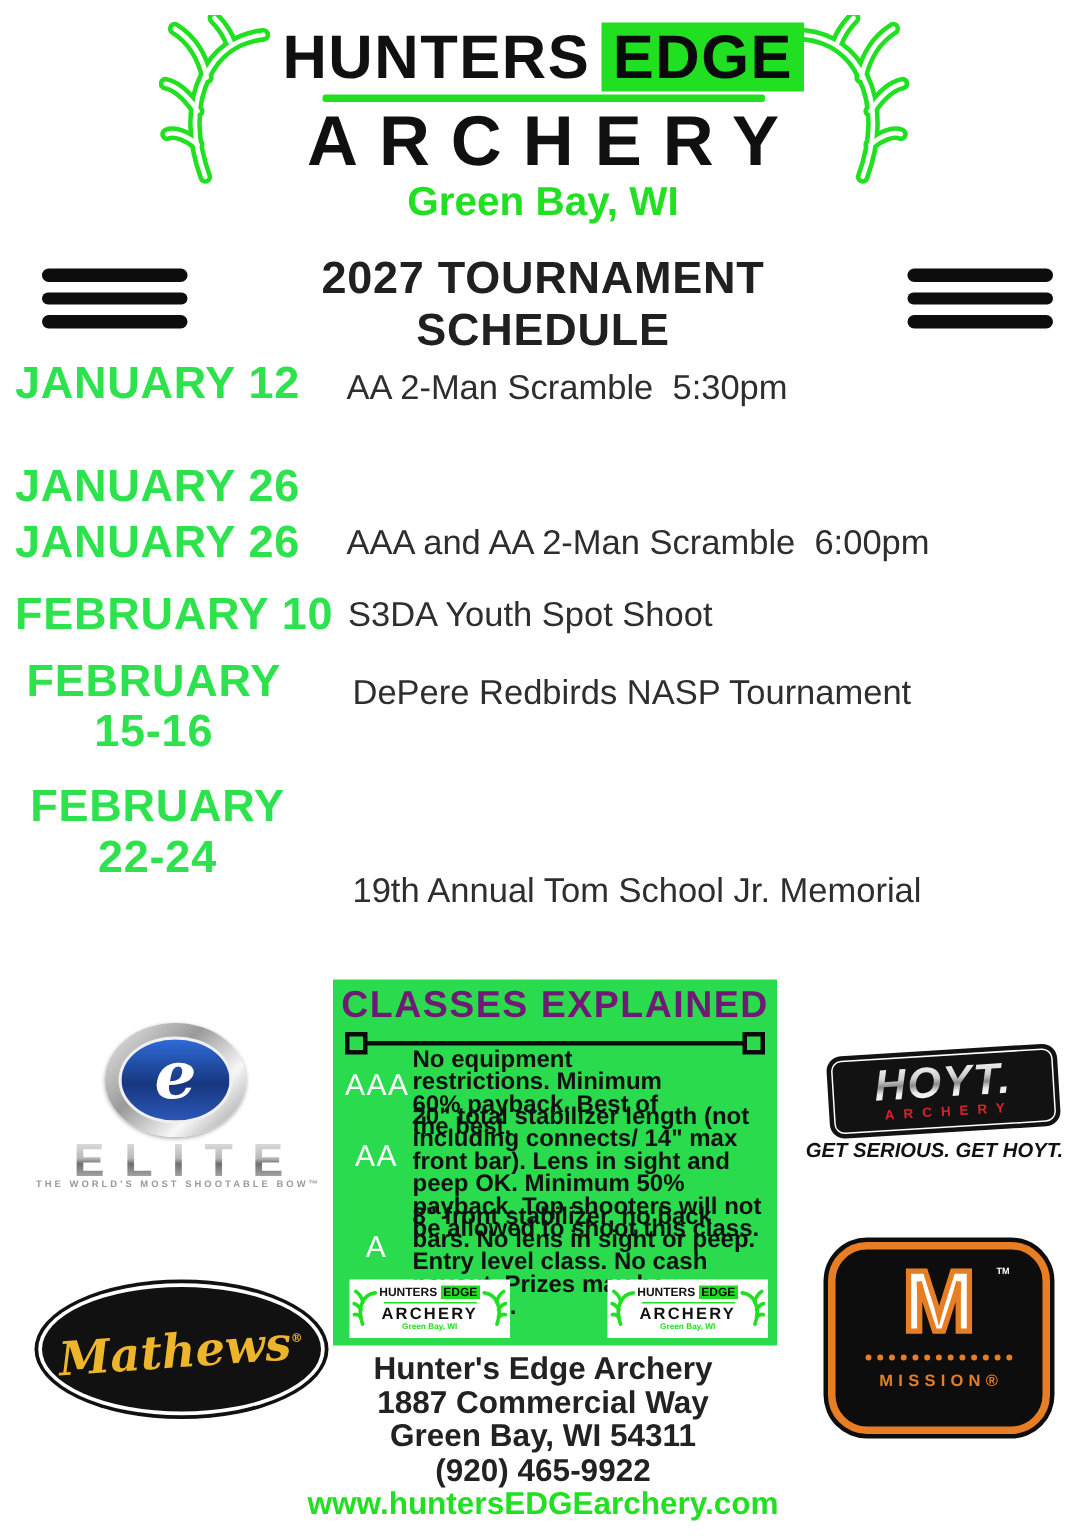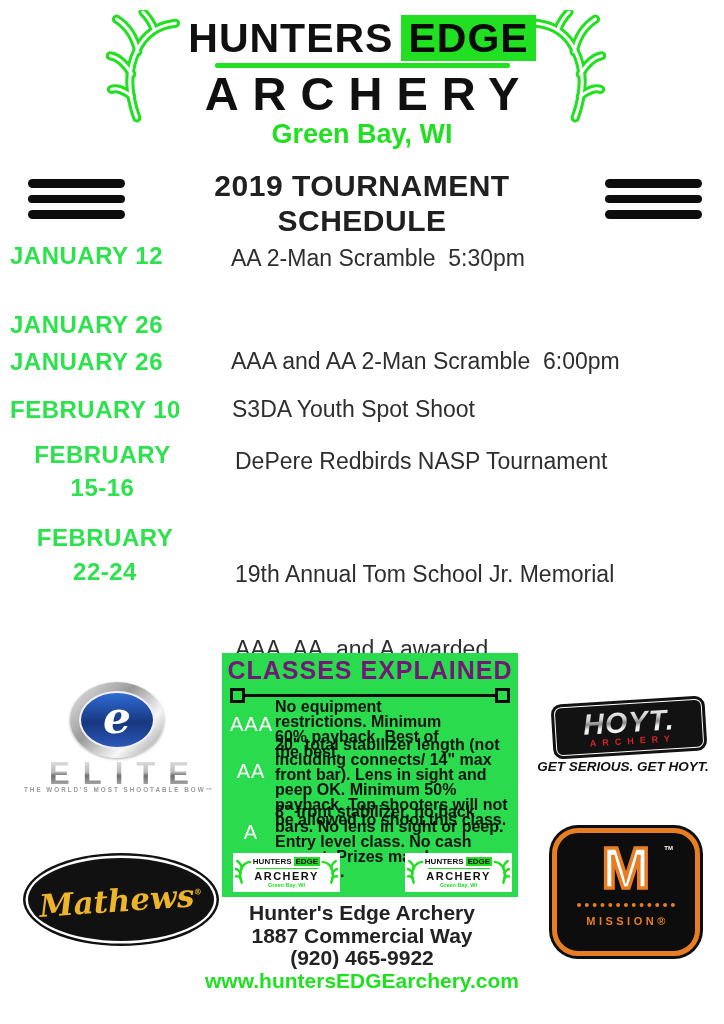--- a/index.html
+++ b/index.html
@@ -24,24 +24,24 @@
   .antler.right{left:528px;top:10px;width:78px;height:114px;transform:scaleX(-1);}
 
   
   .main-title{position:absolute;top:168px;left:0;right:0;text-align:center;
     font-size:30px;font-weight:600;color:#202020;line-height:35px;letter-spacing:.5px;}
   .hamb{position:absolute;top:179px;}
   .hamb.left{left:28px;} .hamb.right{left:605px;}
   .hamb .bar{width:97px;height:8.5px;background:#0d0d0d;border-radius:4.5px;margin-bottom:7px;}
 
   
-  .date{position:absolute;color:var(--green_date);font-size:24px;font-weight:700;letter-spacing:.5px;line-height:33px;}
+  .date{position:absolute;color:var(--green_date);font-size:30px;font-weight:700;letter-spacing:.5px;line-height:33px;}
   .date.two span{display:block;text-align:center;}
   .evt{position:absolute;color:#2e2e2e;font-size:23px;font-weight:500;white-space:pre;line-height:25px;}
-  .evt span{display:block;}
+  .evt span{display:block;margin-top:19px;}
 
   
   .cls-box{position:absolute;left:222px;top:653px;width:296px;height:244px;background:var(--green_box);}
   .cls-title{position:absolute;top:3px;left:0;right:0;text-align:center;color:#701a75;
     font-size:25px;font-weight:600;letter-spacing:1px;}
   .cls-divider{position:absolute;top:35px;left:8px;right:8px;height:15px;display:flex;align-items:center;}
   .cls-divider .sq{width:15px;height:15px;border:3px solid #0a0a0a;}
   .cls-divider .ln{flex:1;height:3.5px;background:#0a0a0a;margin:0 -1px;}
   .cls-label{position:absolute;left:8px;width:42px;text-align:center;color:#fff;
     font-size:20px;font-weight:500;letter-spacing:1px;}
@@ -158,21 +158,21 @@
     <div class="bar"></div>
     <div class="bar"></div>
     <div class="bar"></div>
   </div>
   <div class="hamb right">
     <div class="bar"></div>
     <div class="bar"></div>
     <div class="bar"></div>
   </div>
   <div class="main-title">
-    <span>2019 TOURNAMENT</span><br>
+    <span>2027 TOURNAMENT</span><br>
     <span>SCHEDULE</span>
   </div>
 
   <div class="date" style="left:10px;top:239px">JANUARY 12</div>
   <div class="evt" style="left:231px;top:246px">AA 2-Man Scramble  5:30pm</div>
 
   <div class="date" style="left:10px;top:308px">JANUARY 26</div>
 
   <div class="date" style="left:10px;top:345px">JANUARY 26</div>
   <div class="evt" style="left:231px;top:349px">AAA and AA 2-Man Scramble  6:00pm</div>
@@ -289,17 +289,18 @@
   <div class="mission">
     <span class="mission-m">M</span>
     <span class="mission-tm">TM</span>
     <div class="mission-dots"></div>
     <div class="mission-name">MISSION®</div>
   </div>
 
   <div class="contact">
     <div>Hunter's Edge Archery</div>
     <div>1887 Commercial Way</div>
+    <div>Green Bay, WI 54311</div>
     <div>(920) 465-9922</div>
     <div class="site">www.huntersEDGEarchery.com</div>
   </div>
 
 </div>
 
 </body></html>

